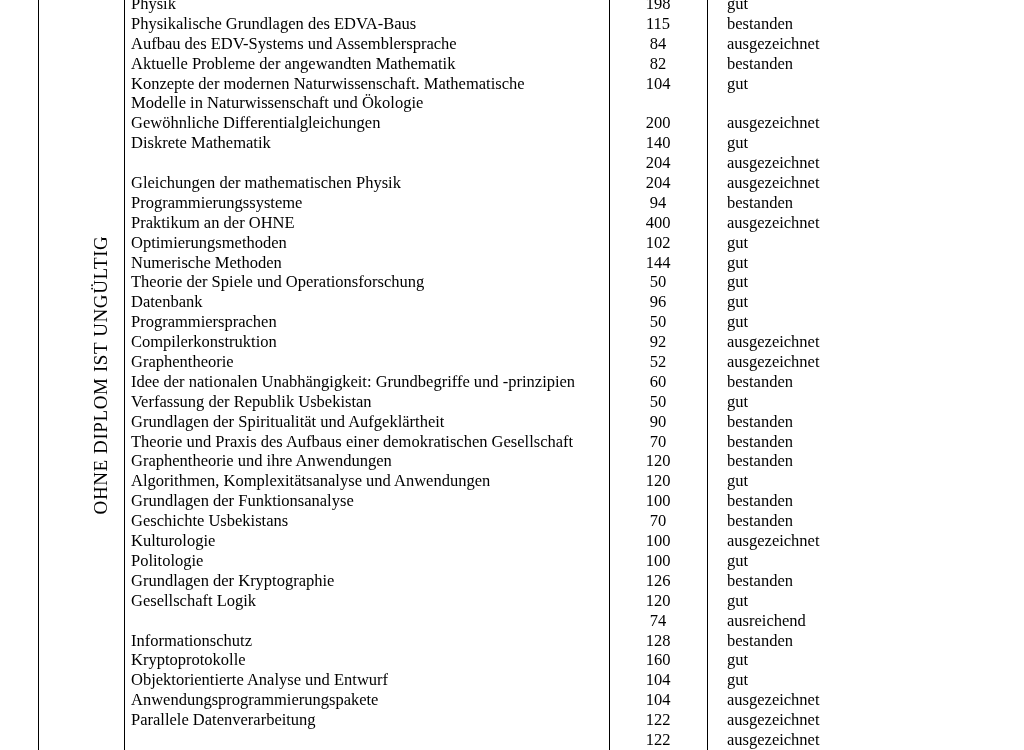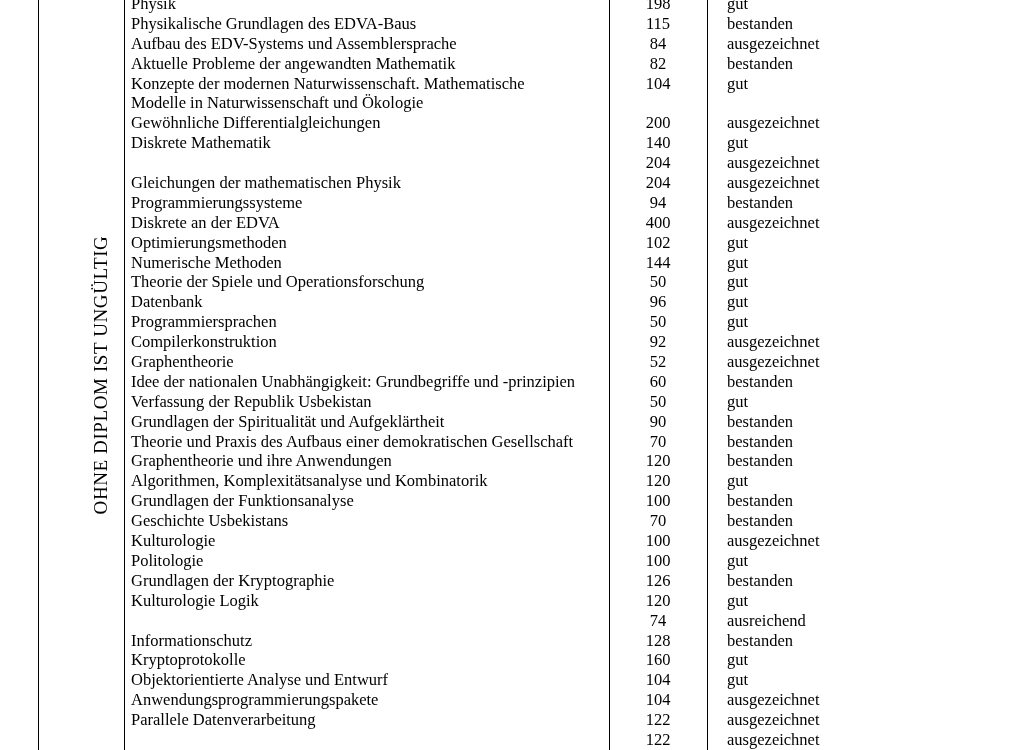--- a/index.html
+++ b/index.html
@@ -168,21 +168,21 @@
           <div class="c-subject">Gleichungen der mathematischen Physik</div>
           <div class="c-hours">204</div>
           <div class="c-grade">ausgezeichnet</div>
         </div>
         <div class="row">
           <div class="c-subject">Programmierungssysteme</div>
           <div class="c-hours">94</div>
           <div class="c-grade">bestanden</div>
         </div>
         <div class="row">
-          <div class="c-subject">Diskrete an der EDVA</div>
+          <div class="c-subject">Praktikum an der OHNE</div>
           <div class="c-hours">400</div>
           <div class="c-grade">ausgezeichnet</div>
         </div>
         <div class="row">
           <div class="c-subject">Optimierungsmethoden</div>
           <div class="c-hours">102</div>
           <div class="c-grade">gut</div>
         </div>
         <div class="row">
           <div class="c-subject">Numerische Methoden</div>
@@ -233,21 +233,21 @@
           <div class="c-subject">Theorie und Praxis des Aufbaus einer demokratischen Gesellschaft</div>
           <div class="c-hours">70</div>
           <div class="c-grade">bestanden</div>
         </div>
         <div class="row">
           <div class="c-subject">Graphentheorie und ihre Anwendungen</div>
           <div class="c-hours">120</div>
           <div class="c-grade">bestanden</div>
         </div>
         <div class="row">
-          <div class="c-subject">Algorithmen, Komplexitätsanalyse und Kombinatorik</div>
+          <div class="c-subject">Algorithmen, Komplexitätsanalyse und Anwendungen</div>
           <div class="c-hours">120</div>
           <div class="c-grade">gut</div>
         </div>
         <div class="row">
           <div class="c-subject">Grundlagen der Funktionsanalyse</div>
           <div class="c-hours">100</div>
           <div class="c-grade">bestanden</div>
         </div>
         <div class="row">
           <div class="c-subject">Geschichte Usbekistans</div>
@@ -263,21 +263,21 @@
           <div class="c-subject">Politologie</div>
           <div class="c-hours">100</div>
           <div class="c-grade">gut</div>
         </div>
         <div class="row">
           <div class="c-subject">Grundlagen der Kryptographie</div>
           <div class="c-hours">126</div>
           <div class="c-grade">bestanden</div>
         </div>
         <div class="row">
-          <div class="c-subject">Kulturologie Logik</div>
+          <div class="c-subject">Gesellschaft Logik</div>
           <div class="c-hours">120</div>
           <div class="c-grade">gut</div>
         </div>
         <div class="row">
           <div class="c-hours">74</div>
           <div class="c-grade">ausreichend</div>
         </div>
         <div class="row">
           <div class="c-subject">Informationschutz</div>
           <div class="c-hours">128</div>

